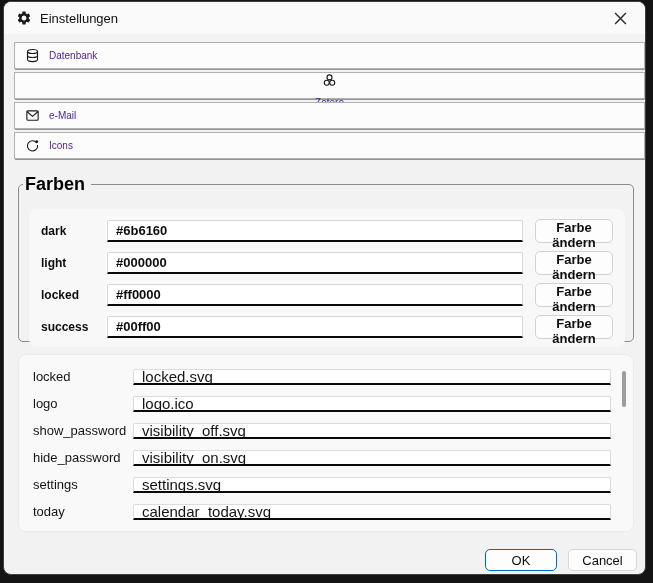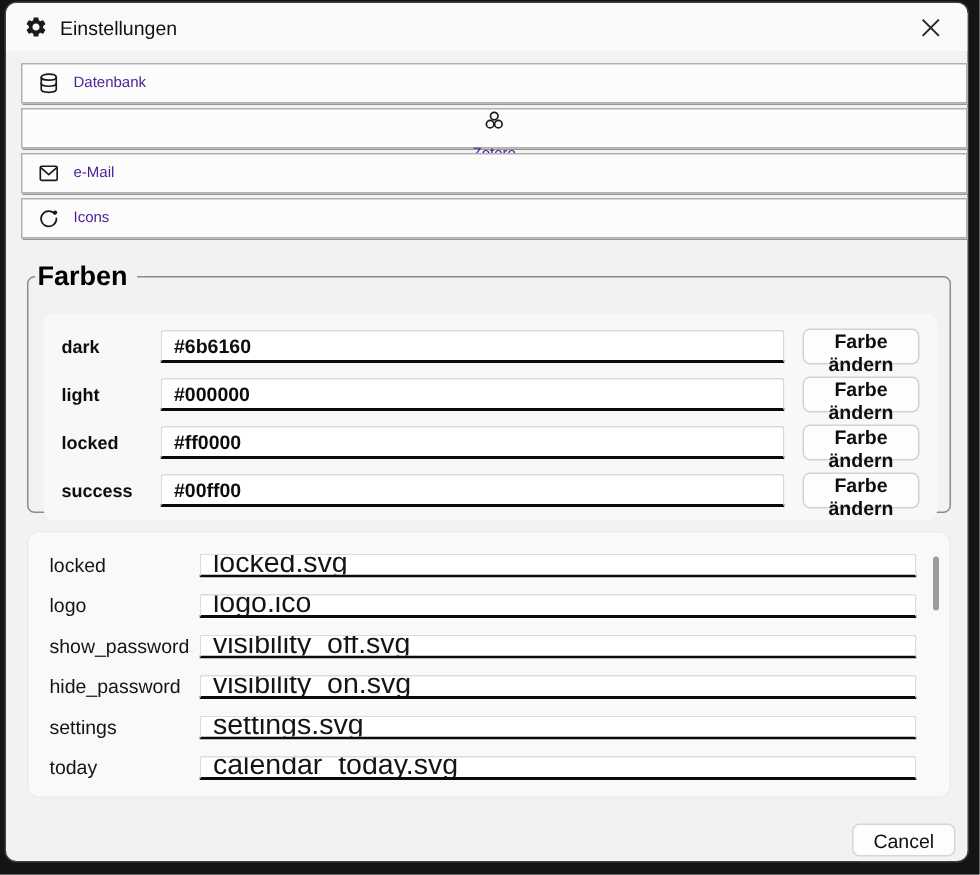--- a/index.html
+++ b/index.html
@@ -81,21 +81,21 @@
     display:grid; grid-template-columns:92px 1fr;
     align-items:center; column-gap:8px; row-gap:8px;
     padding:12px 22px 10px 14px; overflow:hidden;
   }
   .file-label { font-size:13px; font-weight:normal; color:#141414; }
   .file-input {
     width:100%; height:16px; background:#ffffff;
     border:1px solid #dcdcdc; border-bottom:2px solid #0a0a0a;
     border-radius:2px 2px 0 0; padding:0 8px;
     font-family:"Liberation Sans","DejaVu Sans",sans-serif;
-    font-size:19px; color:#141414; outline:none;
+    font-size:15px; color:#141414; outline:none;
   }
   .v-scrollbar {
     position:absolute; right:7px; top:16px; width:4px; height:36px;
     background:#9d9d9d; border-radius:2px; cursor:pointer;
   }
 
   
   .footer {
     position:absolute; right:8px; bottom:3px; display:flex; gap:11px;
   }
@@ -202,17 +202,18 @@
       <span class="file-label">settings</span>
       <input class="file-input" type="text" value="settings.svg" style="">
 
       <span class="file-label">today</span>
       <input class="file-input" type="text" value="calendar_today.svg" style="">
 
       <div class="v-scrollbar"></div>
     </div>
 
     <div class="footer">
+      <button class="btn ok">OK</button>
       <button class="btn cancel">Cancel</button>
     </div>
 
   </div>
 </div>
 
 </body></html>

